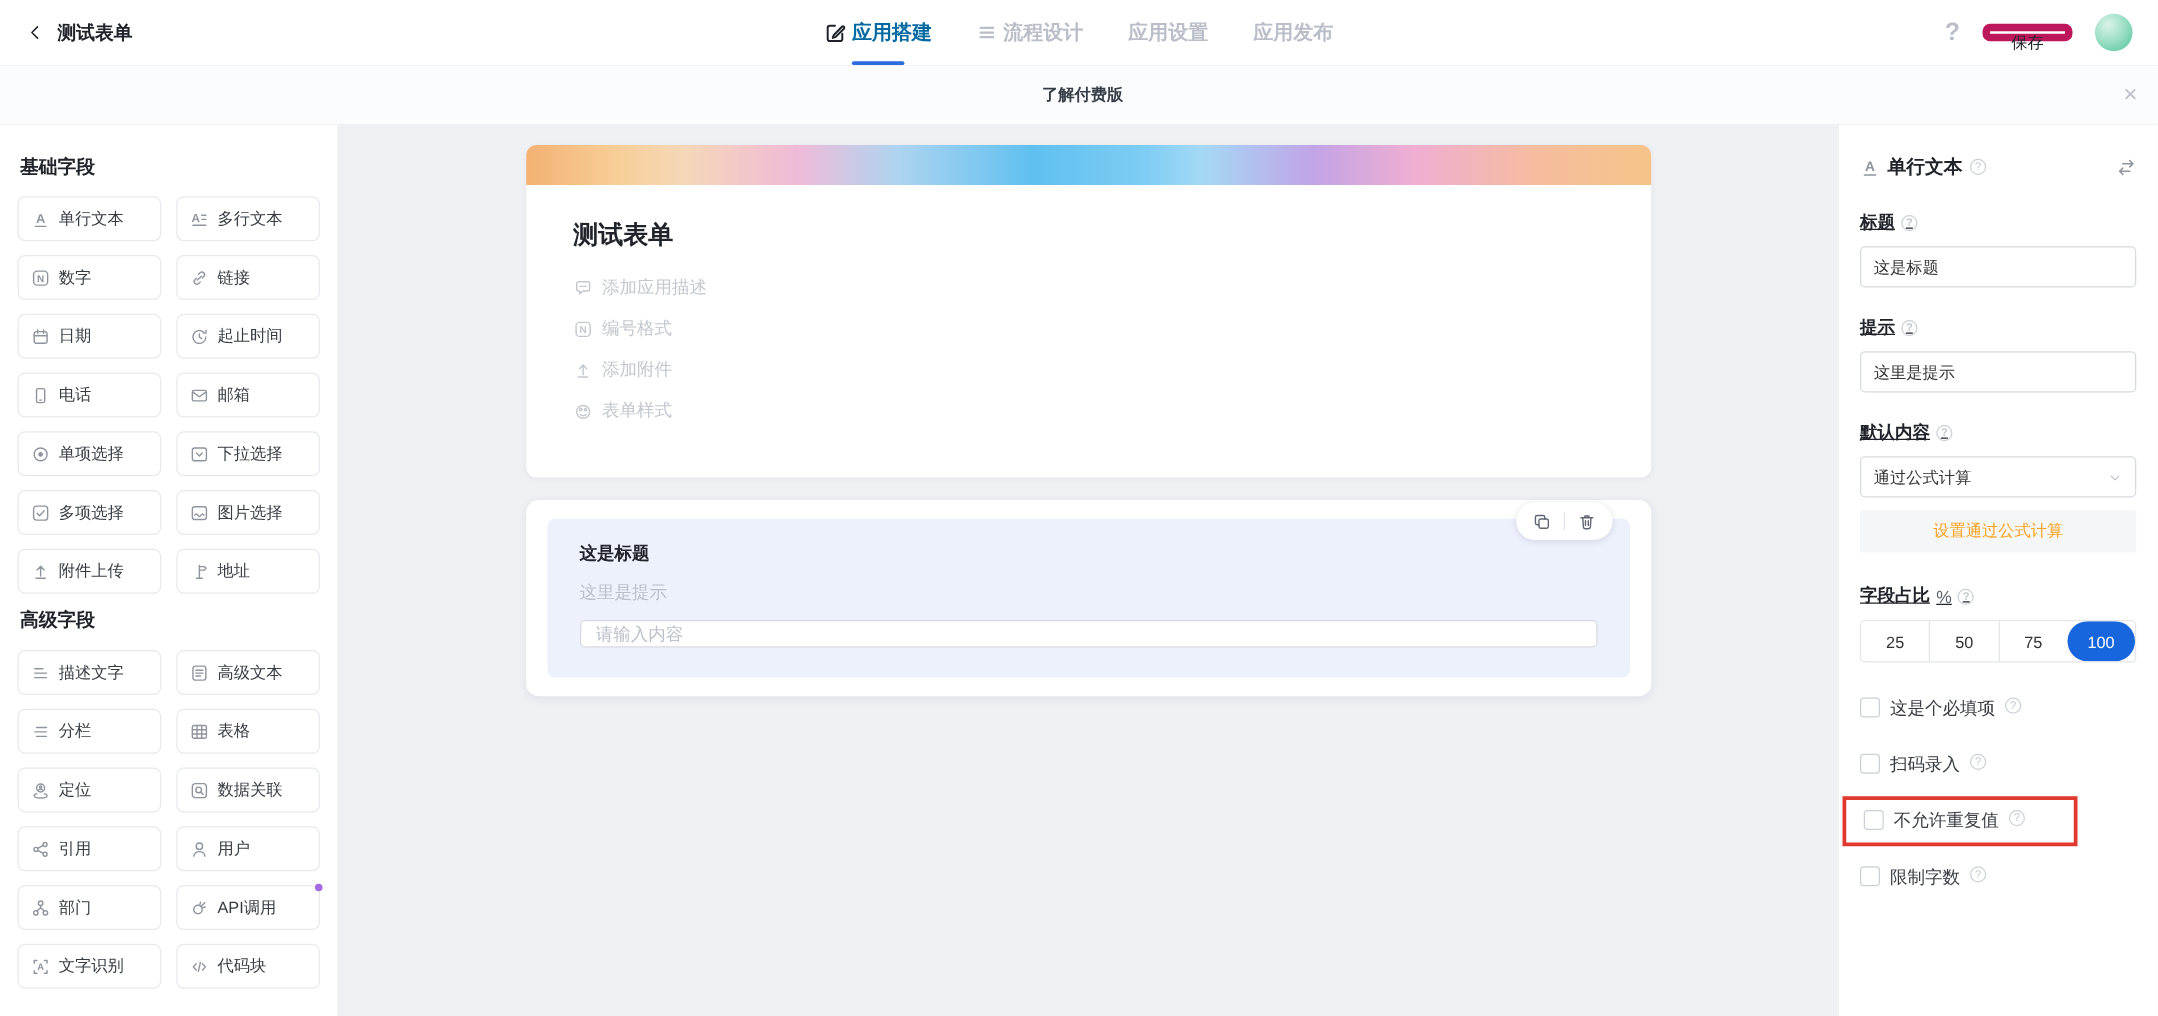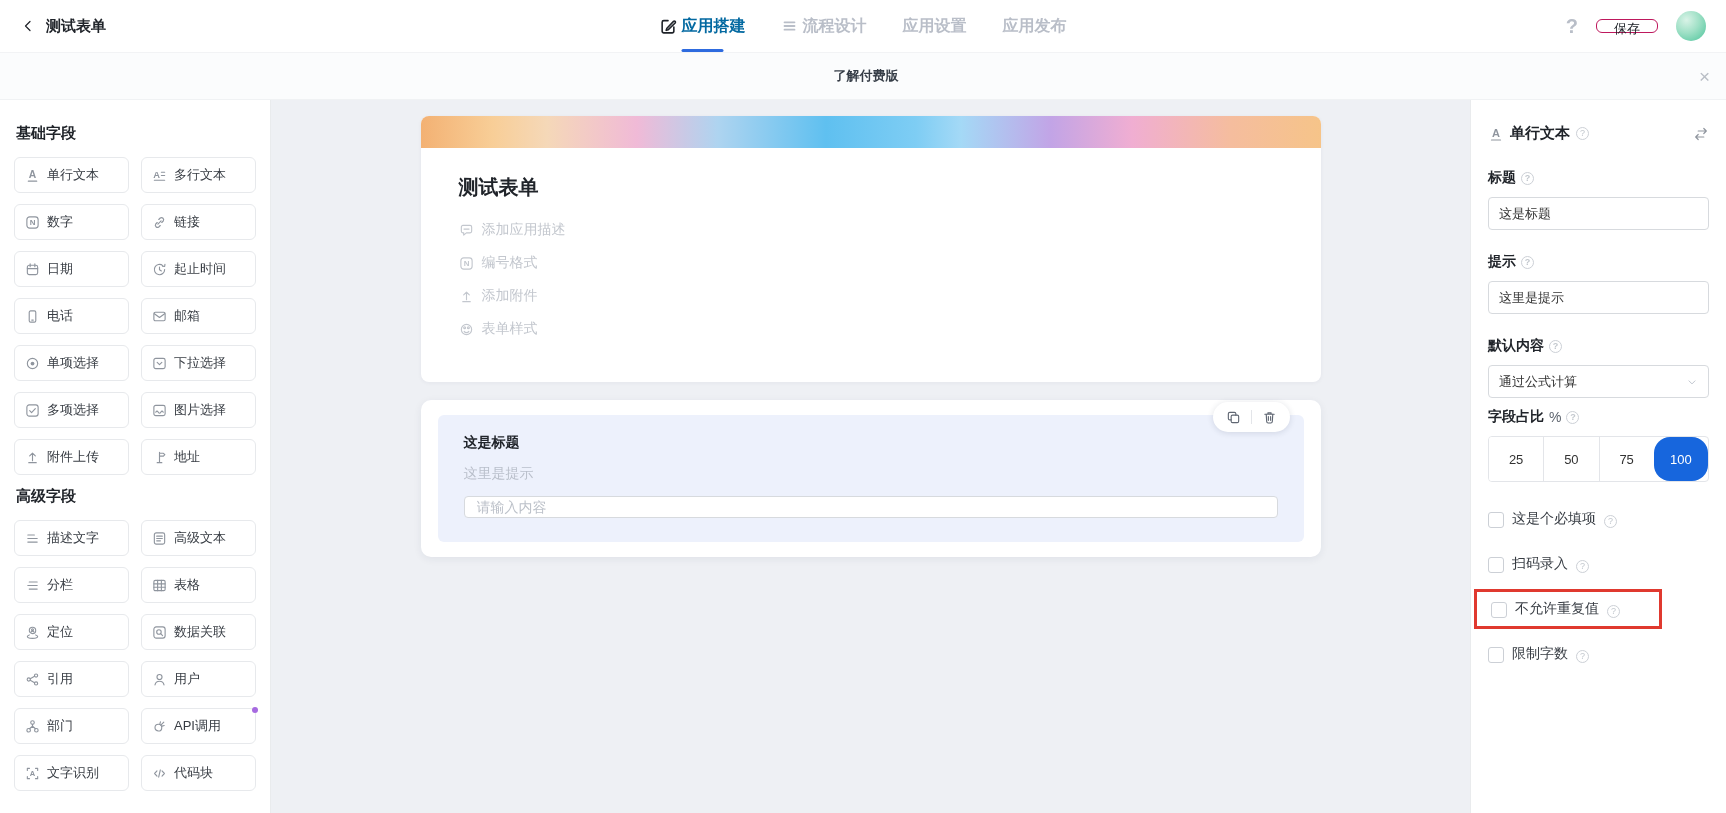--- a/index.html
+++ b/index.html
@@ -14,21 +14,21 @@
   .doc-title { font-size:15px; font-weight:700; }
   .tabs { position:absolute; left:50%; transform:translateX(-50%); height:100%;
     display:flex; gap:36px; align-items:center; }
   .tab { position:relative; height:100%; display:flex; align-items:center; gap:5px;
     font-size:16px; font-weight:700; color:#b9bec8; cursor:pointer; white-space:nowrap; }
   .tab.active { color:#0369a1; }
   .tab.active .tab-underline { position:absolute; bottom:0; left:50%;
     transform:translateX(-50%); width:42px; height:3px; border-radius:2px; background:#2e6bdf; }
   .topbar-right { margin-left:auto; display:flex; align-items:center; gap:18px; }
   .help-q { font-size:20px; font-weight:700; color:#b9bec8; cursor:pointer; }
-  .save-btn { height:14px; padding:0 17px; background:#fff; border:1px solid #be185d;
+  .save-btn { height:14px; padding:0 17px; background:#fff; border:6px solid #be185d;
     border-radius:6px; font-size:13px; color:#20242a; cursor:pointer;
     font-family:inherit; }
   .avatar { width:30px; height:30px; border-radius:50%;
     background:radial-gradient(circle at 35% 30%, #d9f3e7, #9fe0c6 45%, #62cba6 85%); }
 
   
   .notice { position:relative; height:47px; display:flex; align-items:center;
     justify-content:center; background:#fbfcfd; border-bottom:1px solid #f0f2f4;
     font-size:13px; color:#9aa1ab; }
   .notice-link { margin-left:6px; color:#363d47; font-weight:700; cursor:pointer; text-decoration:none; }
@@ -90,38 +90,38 @@
   
   .panel { width:256px; border-left:1px solid #e9ebed; padding:24px 17px 0;
     background:#fff; overflow:hidden; }
   .p-head { display:flex; align-items:center; gap:6px; margin-bottom:26px; }
   .p-type { font-size:15px; font-weight:700; }
   .swap { margin-left:auto; cursor:pointer; }
   .qmark { width:13px; height:13px; border:1px solid #ccd0d6; border-radius:50%;
     color:#c2c7cd; font-size:9px; display:inline-flex; align-items:center;
     justify-content:center; flex:none; line-height:1; }
   .plabel { display:flex; align-items:center; gap:5px; font-size:14px; font-weight:700;
-    margin-bottom:10px; }
+    margin-bottom:10px;text-decoration:underline; }
   .pct { font-weight:400; color:#5c636d; }
   .pinput { width:100%; height:33px; border:1px solid #d7dade; border-radius:4px;
     padding:0 10px; font-size:13px; color:#333; font-family:inherit; margin-bottom:23px; }
   .pselect { width:100%; height:33px; border:1px solid #d7dade; border-radius:4px;
     padding:0 10px; font-size:13px; color:#333; display:flex; align-items:center;
     justify-content:space-between; margin-bottom:10px; cursor:pointer; }
   .formula-bar { height:34px; background:#f5f6f8; border-radius:2px; display:flex;
     align-items:center; justify-content:center; font-size:13px; color:#faa21d;
     cursor:pointer; margin-bottom:26px; }
-  .segmented { display:flex; height:46px; border:1px solid #e3e5e9; border-radius:4px;
+  .segmented { display:flex; height:34px; border:1px solid #e3e5e9; border-radius:4px;
     overflow:hidden; margin-bottom:28px; }
   .seg { flex:1; display:flex; align-items:center; justify-content:center;
     font-size:13px; color:#333; cursor:pointer; border-left:1px solid #e3e5e9;
     background:#fff; }
   .seg:first-child { border-left:none; }
   .seg.selected { background:#1766dd; color:#fff; border-left:none;border-radius:16px; }
-  .cb-row { display:flex; align-items:flex-end; gap:8px; margin-bottom:27px; }
+  .cb-row { display:flex; align-items:flex-start; gap:8px; margin-bottom:27px; }
   .cbox { width:16px; height:16px; border:1px solid #ccd0d6; border-radius:3px;
     background:#fff; flex:none; cursor:pointer; }
   .cb-label { font-size:14px; color:#373c43; }
   .red-box { border:3px solid #e0392f; width:188px; margin:-11px 0 16px -14px;
     padding:8px 0 8px 14px; }
   .red-box .cb-row { margin-bottom:0; }
 </style>
 </head>
 <body>
 
@@ -454,20 +454,21 @@
     <div class="plabel">
       <span>默认内容</span>
       <span class="qmark">?</span>
     </div>
     <div class="pselect">
       <span>通过公式计算</span>
       <svg class="ic" width="12" height="12" viewBox="0 0 16 16" style="stroke:#b9bec8">
           <path d="M4 6.5 L8 10.5 L12 6.5"></path>
         </svg>
     </div>
+    <div class="formula-bar">设置通过公式计算</div>
 
     <div class="plabel">
       <span>字段占比</span>
       <span class="pct">%</span>
       <span class="qmark">?</span>
     </div>
     <div class="segmented">
       <div class="seg">25</div>
       <div class="seg">50</div>
       <div class="seg">75</div>

